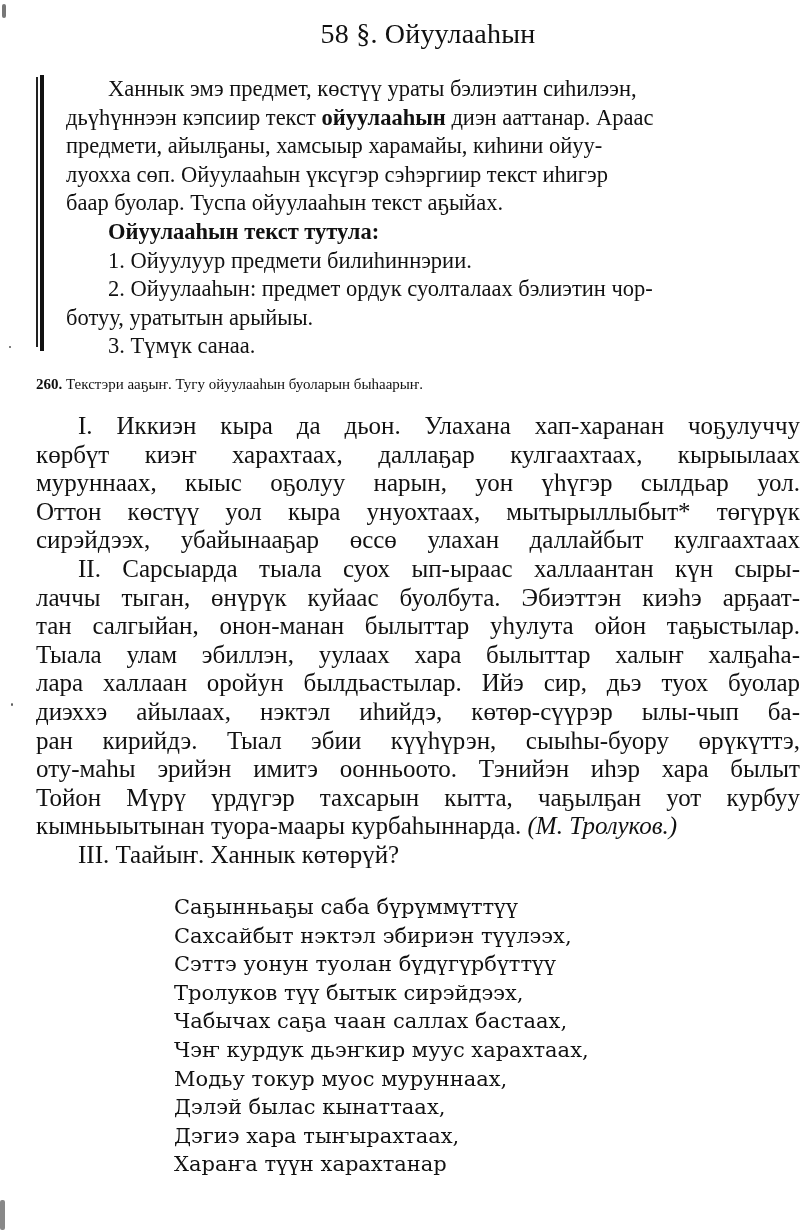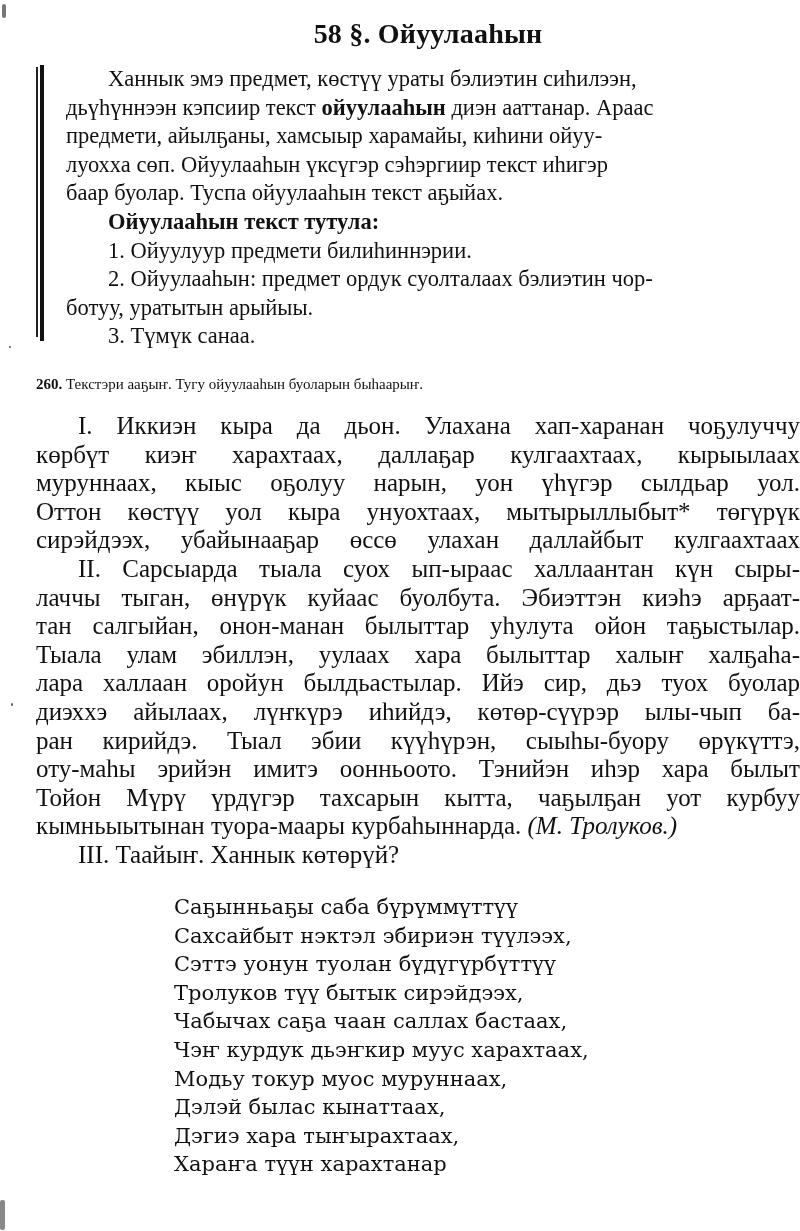--- a/index.html
+++ b/index.html
@@ -20,29 +20,29 @@
       left: 0; top: 0;
       width: 800px; height: 1231px;
     }
     .title {
       position: absolute;
       top: 18px;
       left: 0;
       width: 800px;
       text-align: center;
       font-family: "Liberation Serif", "DejaVu Serif", serif;
-      font-weight: bold;
+      font-weight: normal;
       font-size: 28px;
       letter-spacing: 0.2px;
       padding-left: 56px;
       box-sizing: border-box;
     }
     .rule-box {
       position: absolute;
-      top: 65px;
+      top: 75px;
       left: 36px;
       width: 760px;
       height: 276px;
     }
     .rule-bars {
       position: absolute;
       left: 0; top: 0;
       height: 276px;
       width: 10px;
     }
@@ -162,21 +162,21 @@
     <span class="line">көрбүт киэҥ харахтаах, даллаҕар кулгаахтаах, кырыылаах</span>
     <span class="line">муруннаах, кыыс оҕолуу нарын, уон үһүгэр сылдьар уол.</span>
     <span class="line">Оттон көстүү уол кыра унуохтаах, мытырыллыбыт* төгүрүк</span>
     <span class="line">сирэйдээх, убайынааҕар өссө улахан даллайбыт кулгаахтаах</span>
 
     <span class="line" style="padding-left:42px;">II. Сарсыарда тыала суох ып-ыраас халлаантан күн сыры-</span>
     <span class="line">лаччы тыган, өнүрүк куйаас буолбута. Эбиэттэн киэһэ арҕаат-</span>
     <span class="line">тан салгыйан, онон-манан былыттар уһулута ойон таҕыстылар.</span>
     <span class="line">Тыала улам эбиллэн, уулаах хара былыттар халыҥ халҕаһа-</span>
     <span class="line">лара халлаан оройун былдьастылар. Ийэ сир, дьэ туох буолар</span>
-    <span class="line">диэххэ айылаах, лүҥкүрэ иһийдэ, көтөр-сүүрэр ылы-чып ба-</span>
+    <span class="line">диэххэ айылаах, нэктэл иһийдэ, көтөр-сүүрэр ылы-чып ба-</span>
     <span class="line">ран кирийдэ. Тыал эбии күүһүрэн, сыыһы-буору өрүкүттэ,</span>
     <span class="line">оту-маһы эрийэн имитэ оонньоото. Тэнийэн иһэр хара былыт</span>
     <span class="line">Тойон Мүрү үрдүгэр тахсарын кытта, чаҕылҕан уот курбуу</span>
     <span class="line last"><span>кымньыытынан туора-маары курбаһыннарда.</span><span class="it"> (М. Тролуков.)</span></span>
 
     <span class="line last" style="padding-left:42px;">III. Таайыҥ. Ханнык көтөрүй?</span>
   </div>
 
   <div class="poem">
     <div>Саҕынньаҕы саба бүрүммүттүү</div>

